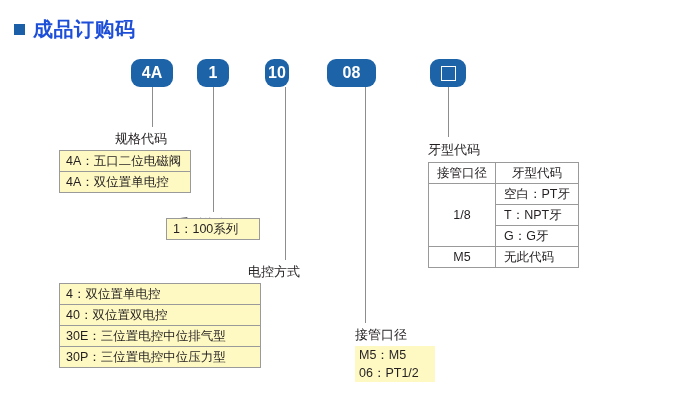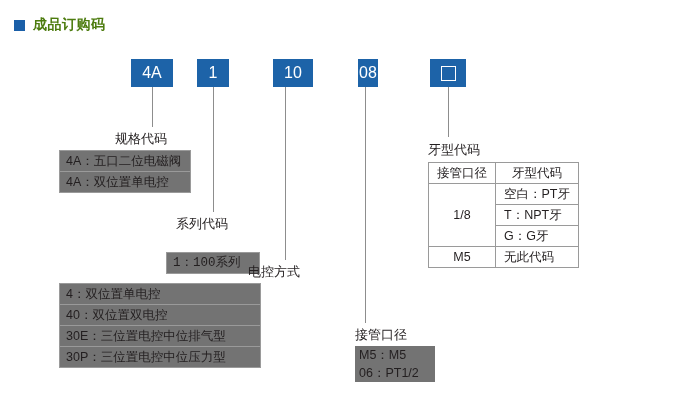--- a/index.html
+++ b/index.html
@@ -24,37 +24,38 @@
     display: flex;
     align-items: center;
   }
   .title-bullet {
     width: 11px;
     height: 11px;
     background: #1a5fa8;
     margin-right: 8px;
   }
   .title-text {
-    font-size: 14px;
+    font-size: 20px;
     font-weight: bold;
     letter-spacing: 0.5px;
-    color: #4d7c0f;
+    color: #1d4ed8;
   }
 
   
   .code-box {
     position: absolute;
     background: #1d63a8;
     color: #ffffff;
     font-size: 16px;
-    font-weight: normal;
+    font-weight: bold;
     display: flex;
     align-items: center;
     justify-content: center;
     height: 28px;
+    border-radius: 9px;
   }
   .code-box.empty-box::after {
     content: "";
     display: block;
     width: 13px;
     height: 13px;
     border: 1px solid #ffffff;
   }
 
   
@@ -70,21 +71,21 @@
     font-size: 13px;
     color: #231f20;
     white-space: nowrap;
   }
 
   
   .stack {
     position: absolute;
     border: 1px solid #9a9a9a;
     border-bottom: none;
-    background: #737373;
+    background: #fef9c3;
   }
   .stack .row {
     border-bottom: 1px solid #9a9a9a;
     font-size: 12.5px;
     padding: 2px 6px;
     white-space: nowrap;
     line-height: 16px;
     color: #231f20;
   }
   .stack.noborder {
@@ -117,42 +118,42 @@
 </head>
 <body>
 
 <div class="title-row">
   <div class="title-bullet"></div>
   <div class="title-text">成品订购码</div>
 </div>
 
 <div class="code-box" style="left:131px; top:59px; width:42px;">4A</div>
 <div class="code-box" style="left:197px; top:59px; width:32px;">1</div>
-<div class="code-box" style="left:273px; top:59px; width:40px;">10</div>
-<div class="code-box" style="left:358px; top:59px; width:20px;">08</div>
+<div class="code-box" style="left:265px; top:59px; width:24px;">10</div>
+<div class="code-box" style="left:327px; top:59px; width:49px;">08</div>
 <div class="code-box empty-box" style="left:430px; top:59px; width:36px;"></div>
 
 <div class="vline" style="left:152px; top:87px; height:40px;"></div>
 
 <div class="vline" style="left:213px; top:87px; height:125px;"></div>
 
 <div class="vline" style="left:285px; top:87px; height:173px;"></div>
 
 <div class="vline" style="left:365px; top:87px; height:236px;"></div>
 
 <div class="vline" style="left:448px; top:87px; height:50px;"></div>
 
 <div class="grp-label" style="left:115px; top:130px;">规格代码</div>
 <div class="stack" style="left:59px; top:150px; width:130px;">
   <div class="row">4A：五口二位电磁阀</div>
   <div class="row">4A：双位置单电控</div>
 </div>
 
 <div class="grp-label" style="left:176px; top:215px;">系列代码</div>
-<div class="stack" style="left:166px; top:252px; width:92px;font-family:Liberation Mono, monospace;">
+<div class="stack" style="left:166px; top:218px; width:92px;">
   <div class="row">1：100系列</div>
 </div>
 
 <div class="grp-label" style="left:248px; top:263px;text-align:center;">电控方式</div>
 <div class="stack" style="left:59px; top:283px; width:200px;">
   <div class="row">4：双位置单电控</div>
   <div class="row">40：双位置双电控</div>
   <div class="row">30E：三位置电控中位排气型</div>
   <div class="row">30P：三位置电控中位压力型</div>
 </div>

